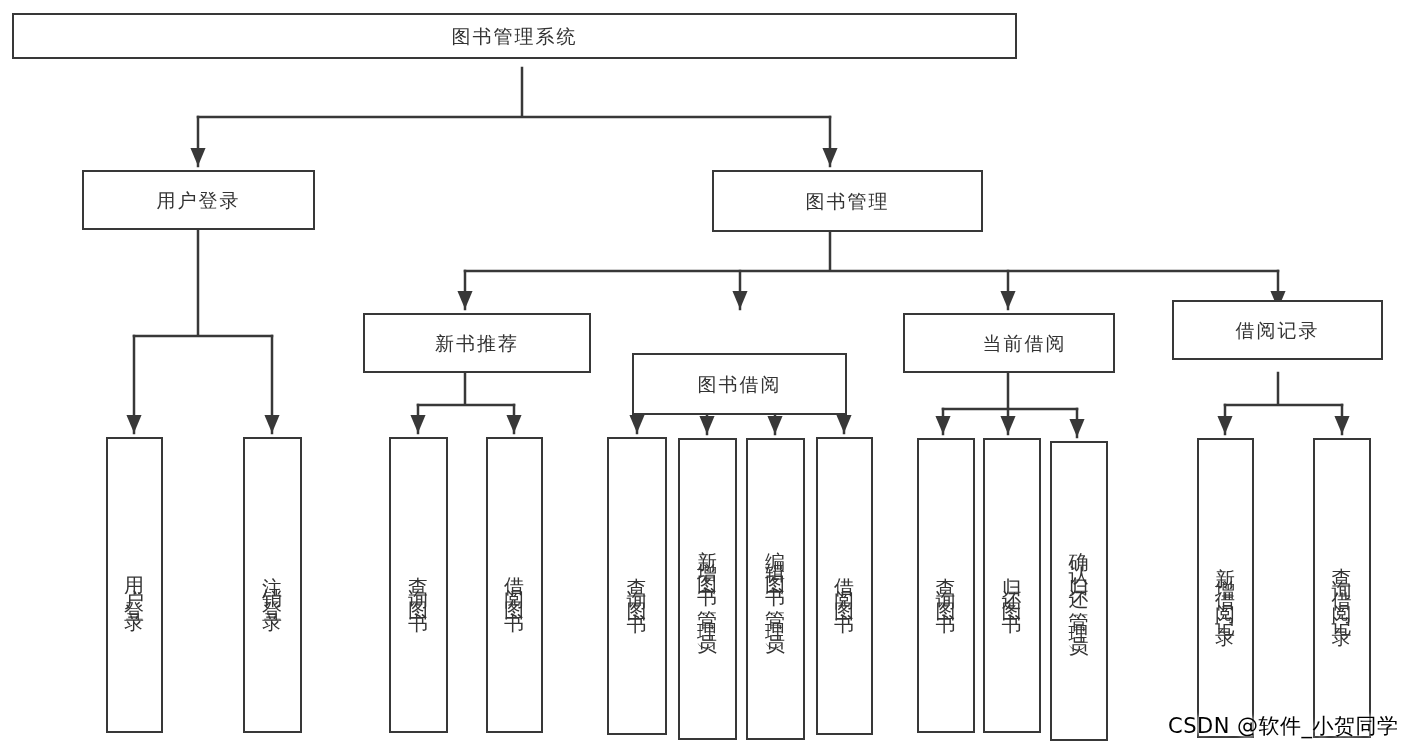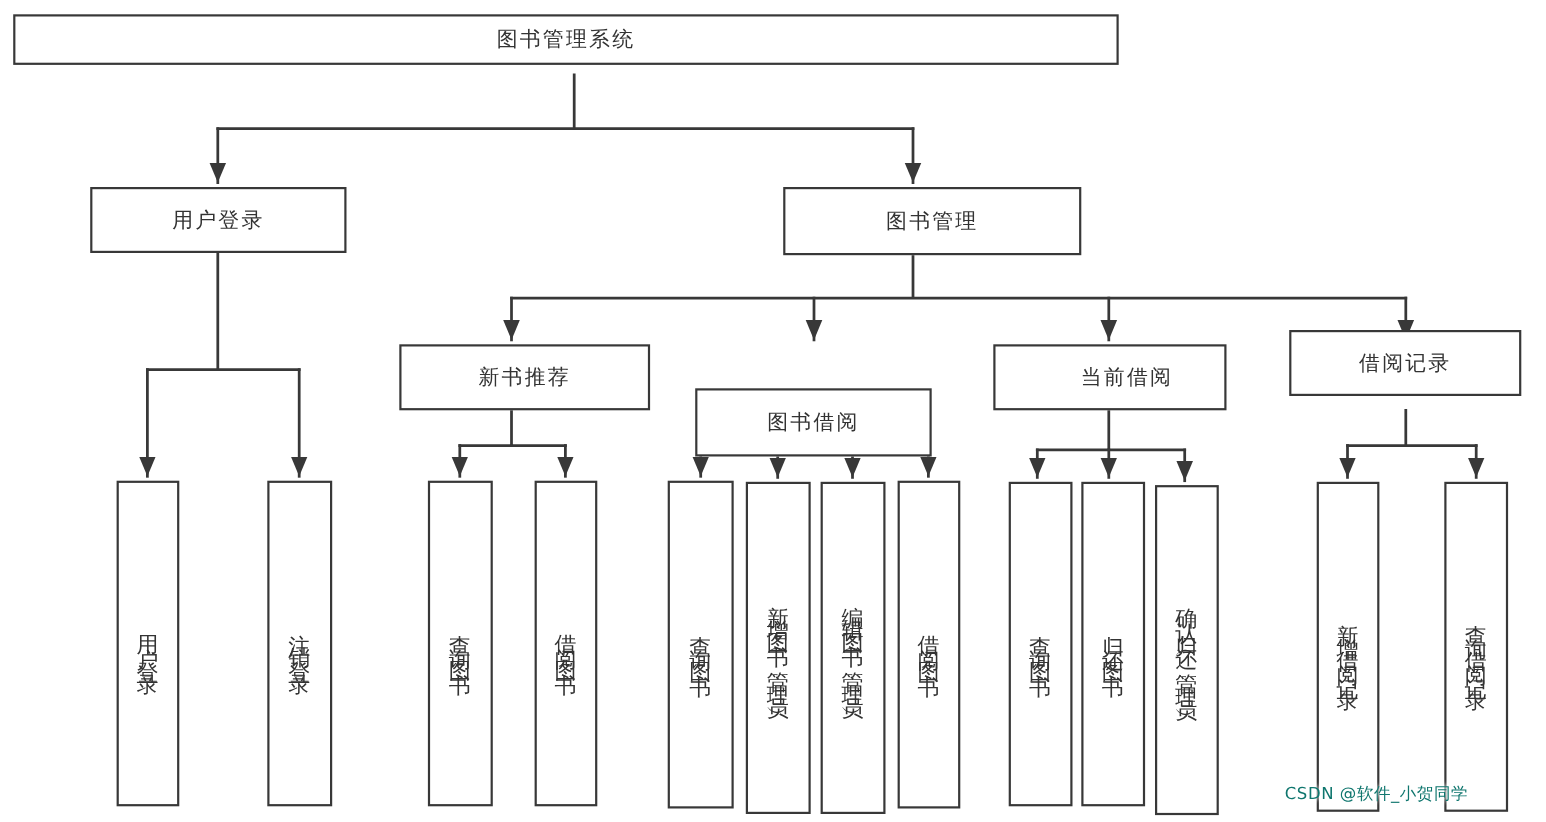--- a/index.html
+++ b/index.html
@@ -42,24 +42,24 @@
     writing-mode: vertical-rl;
     text-orientation: mixed;
     font-size: 20px;
     letter-spacing: 12px;
     line-height: 1;
   }
   .watermark {
     position: absolute;
     left: 1168px;
     top: 712px;
-    font-size: 15px;
+    font-size: 21px;
     letter-spacing: 0.5px;
     white-space: nowrap;
-    color: #0f766e;
+    color: #000000;
     text-shadow: 0 0 4px #ffffff, 0 0 6px #ffffff;
     z-index: 5;
   }
 </style>
 </head>
 <body>
 
 <div class="canvas">
 
   <svg class="connectors" viewBox="0 0 1405 747" xmlns="http://www.w3.org/2000/svg">

